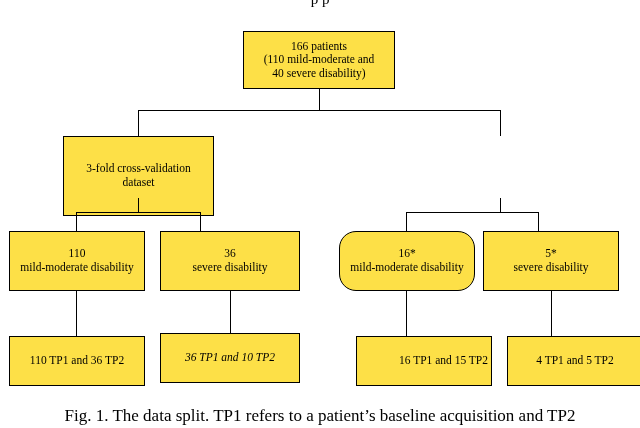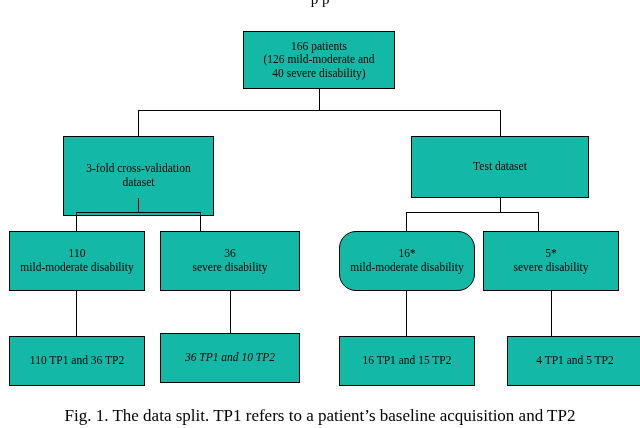--- a/index.html
+++ b/index.html
@@ -34,21 +34,21 @@
     color: #000;
   }
   .top-clip span {
     position: relative;
     top: -9px;
   }
   .node {
     position: absolute;
     box-sizing: border-box;
     border: 1px solid #000000;
-    background: #14b8a6;
+    background: #fde047;
     display: flex;
     flex-direction: column;
     align-items: center;
     justify-content: center;
     text-align: center;
     line-height: 1.18;
     font-size: 11.5px;
     padding: 2px 3px;
   }
   .node .ln {
@@ -84,39 +84,36 @@
 <body>
 
 <div id="page">
 
   <div class="top-clip">
     <span>p   p</span>
   </div>
 
   <div class="node" style="left:243px; top:31px; width:152px; height:58px;">
     <span class="ln">166 patients</span>
-    <span class="ln">(126 mild-moderate and</span>
+    <span class="ln">(110 mild-moderate and</span>
     <span class="ln">40 severe disability)</span>
   </div>
 
   <div class="line vline" style="left:319px; top:89px; height:21px;"></div>
 
   <div class="line hline" style="left:138px; top:110px; width:363px;"></div>
 
   <div class="line vline" style="left:138px; top:110px; height:26px;"></div>
   <div class="line vline" style="left:500px; top:110px; height:26px;"></div>
 
   <div class="node" style="left:63px; top:136px; width:151px; height:80px;">
     <span class="ln">3-fold cross-validation</span>
     <span class="ln">dataset</span>
   </div>
 
-  <div class="node" style="left:411px; top:136px; width:178px; height:62px;">
-    <span class="ln">Test dataset</span>
-  </div>
 
   <div class="line vline" style="left:138px; top:198px; height:14px;"></div>
   <div class="line hline" style="left:76px; top:212px; width:125px;"></div>
   <div class="line vline" style="left:76px; top:212px; height:19px;"></div>
   <div class="line vline" style="left:200px; top:212px; height:19px;"></div>
 
   <div class="line vline" style="left:500px; top:198px; height:14px;"></div>
   <div class="line hline" style="left:406px; top:212px; width:133px;"></div>
   <div class="line vline" style="left:406px; top:212px; height:19px;"></div>
   <div class="line vline" style="left:538px; top:212px; height:19px;"></div>
@@ -147,21 +144,21 @@
   <div class="line vline" style="left:551px; top:291px; height:45px;"></div>
 
   <div class="node" style="left:9px; top:336px; width:136px; height:50px;">
     <span class="ln">110 TP1 and 36 TP2</span>
   </div>
 
   <div class="node" style="left:160px; top:333px; width:140px; height:50px;font-style:italic;">
     <span class="ln">36 TP1 and 10 TP2</span>
   </div>
 
-  <div class="node" style="left:339px; top:336px; width:136px; height:50px;">
+  <div class="node" style="left:356px; top:336px; width:136px; height:50px;align-items:flex-end;">
     <span class="ln">16 TP1 and 15 TP2</span>
   </div>
 
   <div class="node" style="left:483px; top:336px; width:136px; height:50px;margin-left:24px;">
     <span class="ln">4 TP1 and 5 TP2</span>
   </div>
 
   <div class="caption-clip">
     <div class="caption" style="top:3px;">Fig. 1. The data split. TP1 refers to a patient’s baseline acquisition and TP2</div>
   </div>

